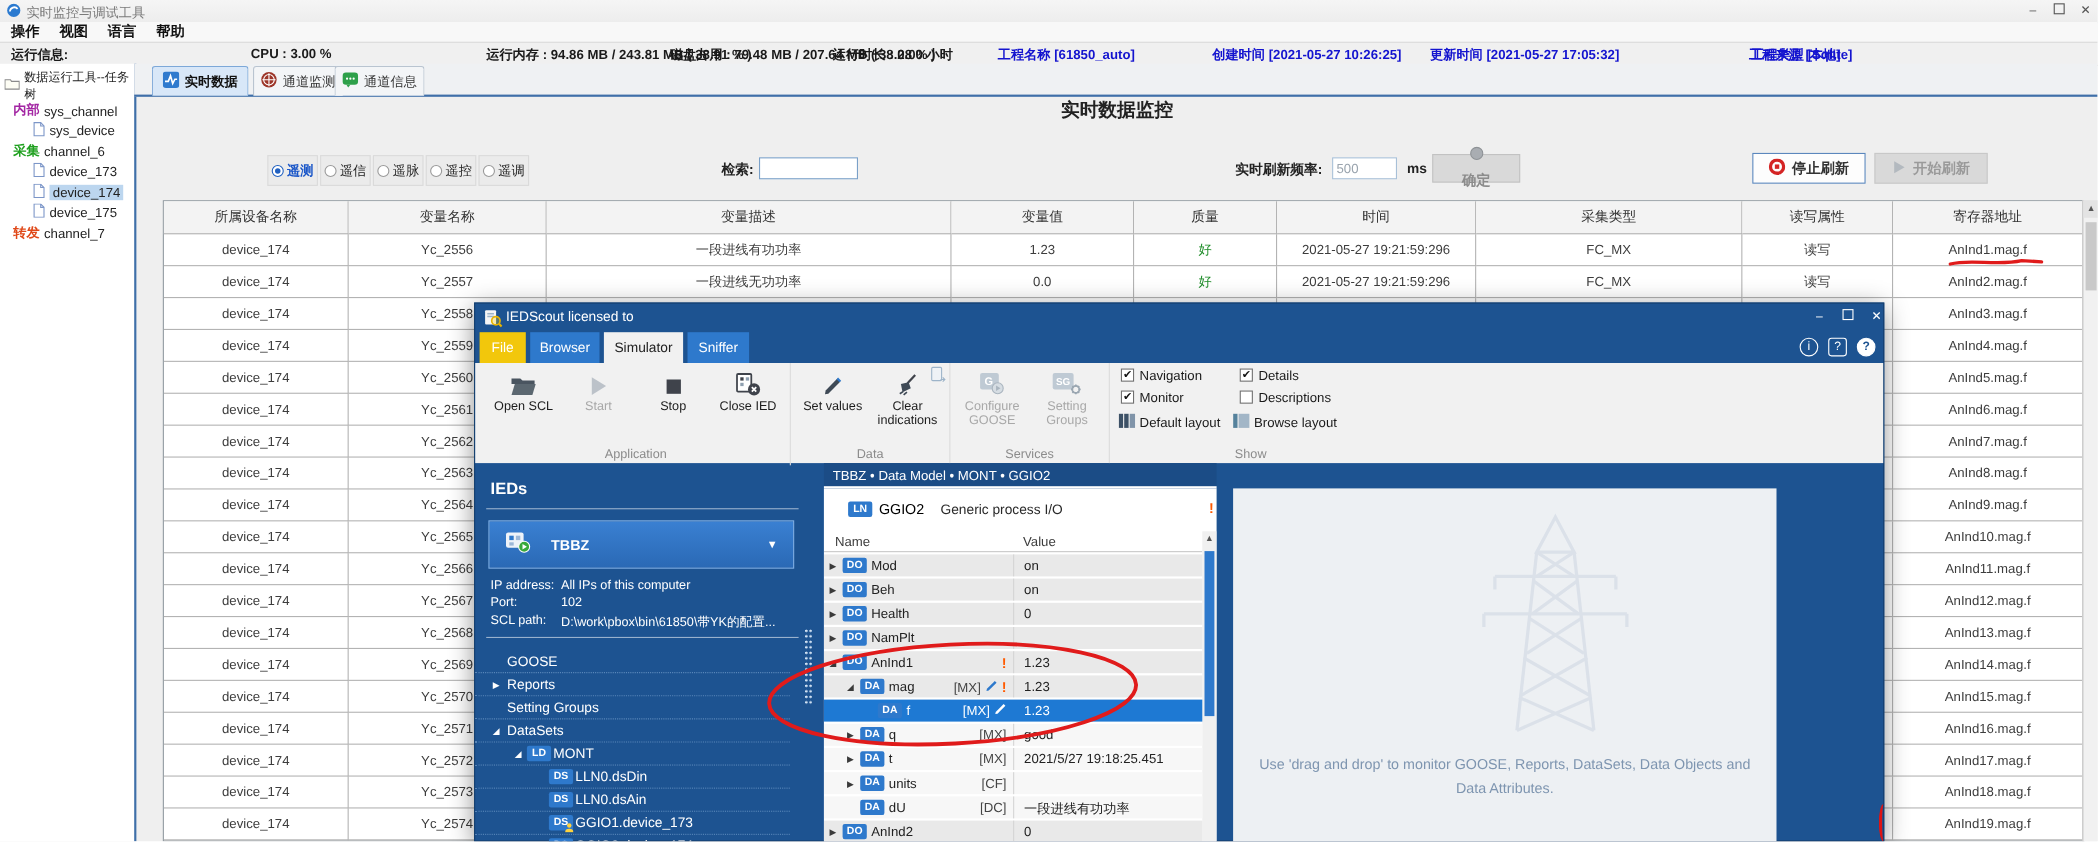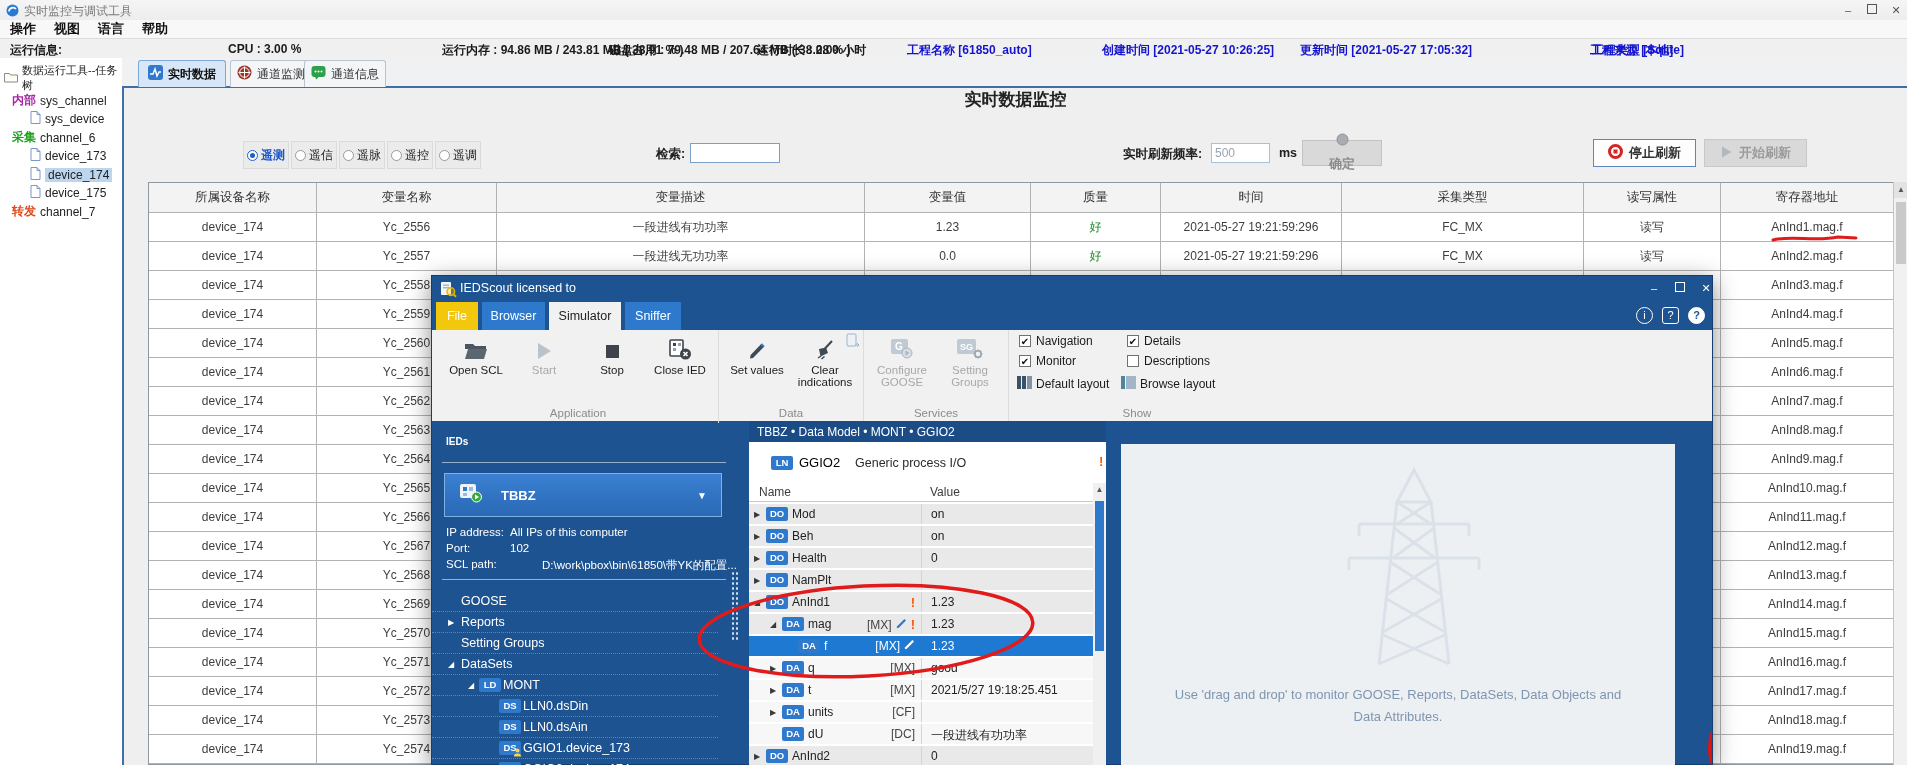--- a/index.html
+++ b/index.html
@@ -65,21 +65,21 @@
   .rbtns{display:flex;align-items:flex-start;}
   .rbtn{min-width:46px;padding:0 5px;display:flex;flex-direction:column;align-items:center;gap:2px;}
   .ricon{height:30px;display:flex;align-items:flex-end;justify-content:center;}
   .rlabel{font-size:11.5px;line-height:12px;text-align:center;color:#1c1c1c;white-space:normal;width:58px;}
   .rbtn.dis .rlabel{color:#a8a8a8;}
   .rglabel{position:absolute;left:0;bottom:4px;width:100%;text-align:center;font-size:11.5px;color:#8b8b8b;}
   .chk{position:absolute;display:flex;gap:5px;align-items:center;font-size:12px;color:#1a1a1a;}
   .chkbox{width:12px;height:12px;border:1px solid #707070;background:#fff;font-size:10px;line-height:11px;text-align:center;color:#111;box-sizing:border-box;}
   .laybtn{position:absolute;display:flex;gap:4px;align-items:center;font-size:12px;color:#1a1a1a;}
   
-  .ieds-title{position:absolute;left:14px;top:160px;color:#fff;font-size:10px;font-weight:bold;}
+  .ieds-title{position:absolute;left:14px;top:160px;color:#fff;font-size:15px;font-weight:bold;}
   .wline{position:absolute;left:10px;width:284px;height:1px;background:rgba(255,255,255,.55);}
   .tbbz-btn{position:absolute;left:12px;top:197px;width:278px;height:44px;background:linear-gradient(#3a80d2,#2a69b5);border:1px solid #7fb0e6;display:flex;align-items:center;box-sizing:border-box;}
   .tbbz-btn .dlbl{color:#fff;font-weight:bold;font-size:13px;margin-left:18px;}
   .tbbz-btn .ddar{position:absolute;right:14px;color:#fff;font-size:10px;}
   .inforow{position:absolute;left:14px;color:#fff;font-size:11.5px;display:flex;}
   .inforow .il{width:64px;}
   .itree-row{position:absolute;height:20px;display:flex;align-items:center;color:#fff;font-size:12.5px;border-bottom:1px dotted rgba(165,200,238,.45);width:286px;left:0;}
   .itree-ar{position:absolute;font-size:8px;color:#fff;}
   .badge{display:inline-block;min-width:20px;height:14px;background:#2e79cc;color:#fff;font-size:9.5px;font-weight:bold;text-align:center;line-height:14px;border-radius:2px;padding:0 1px;position:absolute;}
   .itree-lb{position:absolute;}
@@ -97,21 +97,21 @@
   .dm-row .nm{position:absolute;top:3px;}
   .dm-fc{position:absolute;right:178px;top:3px;display:flex;gap:4px;align-items:center;color:#444;}
   .dm-val{position:absolute;left:172px;top:0;width:172px;height:100%;border-left:1px solid #d4d4d4;}
   .dm-row.sel{background:#1e79d3;color:#fff;}
   .dm-row.sel .ar,.dm-row.sel .dm-fc{color:#fff;}
   .dm-row.sel .dm-val{border-left-color:transparent;}
   .dm-scroll{position:absolute;left:344px;top:39px;width:13px;height:283px;background:#f0f0f0;}
   .dm-scroll .arr{position:absolute;left:0;top:0;width:13px;height:14px;color:#555;font-size:8px;text-align:center;line-height:14px;}
   .dm-scroll .thumb{position:absolute;left:2px;top:18px;width:9px;height:150px;background:#2e79cc;}
   
-  .act-body{position:absolute;left:689px;top:168px;width:554px;height:322px;background:#edf0f3;}
+  .act-body{position:absolute;left:689px;top:168px;width:494px;height:322px;background:#edf0f3;}
   .act-hint{position:absolute;left:0;width:100%;text-align:center;font-size:13px;color:#7e95b0;}
   .tower{position:absolute;left:198px;top:18px;opacity:.85;}
   
   .annot{position:absolute;z-index:40;pointer-events:none;}
   .red-mark{position:absolute;left:1708px;top:731px;width:6px;height:34px;border-left:3px solid #dd1414;border-radius:50% 0 0 50%;z-index:41;}
 </style>
 </head>
 <body>
 
 <div class="screen">
@@ -776,21 +776,21 @@
       <div class="ied-tab active" style="left: 117px; width: 72px;">Simulator</div>
       <div class="ied-tab blue" style="left: 193px; width: 56px;">Sniffer</div>
       <div class="inforow" style="top: 250px;">
         <div class="il">IP address:</div>
         <div class="iv">All IPs of this computer</div>
       </div>
       <div class="inforow" style="top: 266px;">
         <div class="il">Port:</div>
         <div class="iv">102</div>
       </div>
-      <div class="inforow" style="top: 282px; gap: 32px;">
+      <div class="inforow" style="top: 282px;">
         <div class="il">SCL path:</div>
         <div class="iv">D:\work\pbox\bin\61850\带YK的配置...</div>
       </div>
       <div class="itree-row" style="top: 315px;">
         <div class="itree-lb" style="left: 29px;">GOOSE</div>
       </div>
       <div class="itree-row" style="top: 336px;">
         <div class="itree-ar" style="left: 16px;">▶</div>
         <div class="itree-lb" style="left: 29px;">Reports</div>
       </div>

